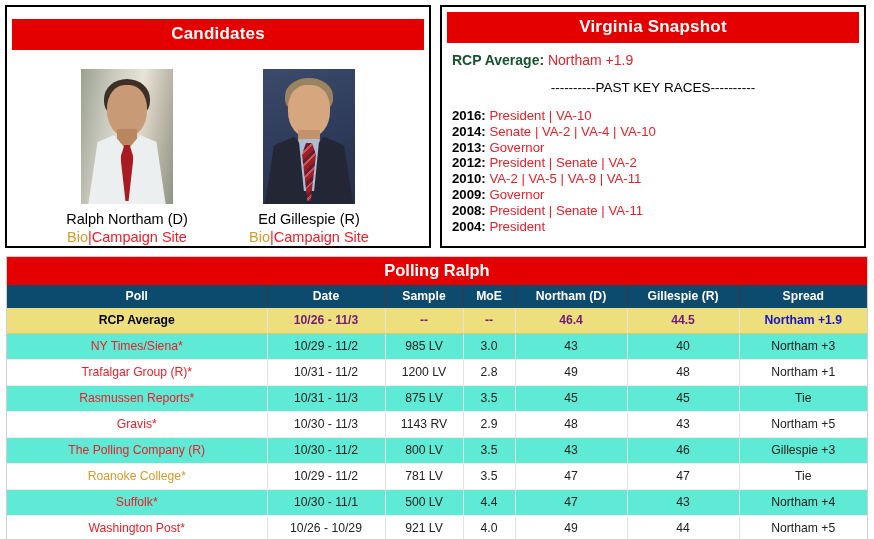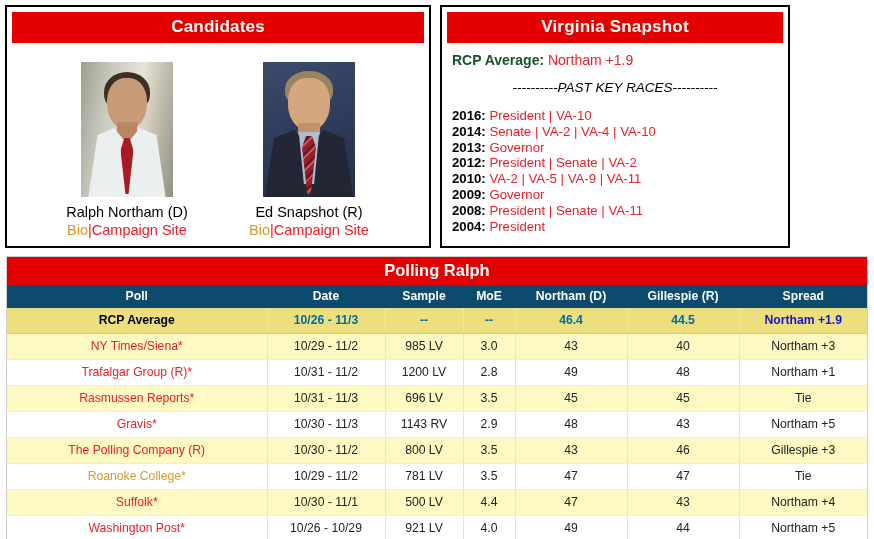--- a/index.html
+++ b/index.html
@@ -13,31 +13,31 @@
   }
   #page { position: relative; width: 874px; height: 539px; }
 
   
   .panels { display: flex; gap: 9px; padding: 5px 5px 0 5px; }
   .panel {
     border: 2px solid #000000;
     background: #ffffff;
   }
   .panel-candidates { width: 426px; height: 243px; }
-  .panel-snapshot  { width: 350px; height: 243px; }
+  .panel-snapshot  { width: 426px; height: 243px; }
 
   .panel-head {
     background: #E50000;
     color: #ffffff;
     font-weight: bold;
     font-size: 17px;
     text-align: center;
     padding: 5px 0 6px 0;
     letter-spacing: .2px;
-    margin: 5px 5px 0 5px;
+    margin: 12px 5px 0 5px;
   }
   .panel-head-snap { margin: 5px 5px 0 5px; }
 
   
   .cand-row {
     display: flex;
     justify-content: center;
     gap: 32px;
     padding-top: 19px;
   }
@@ -119,21 +119,21 @@
   a.lnk { text-decoration: none; }
   a.bio { color: #D89A2B; }
   a.site { color: #E8202A; }
   .sep { color: #E8202A; }
 
   
   .snap-body { padding: 10px 10px 0 10px; font-size: 13.5px; line-height: 1.02; }
   .snap-avg { font-size: 14px; margin-bottom: 14px; }
   .snap-avg b { color: #14532d; }
   .snap-avg .val { color: #E8202A; }
-  .snap-divider { text-align: center; font-size: 13.5px; margin-bottom: 14px; color:#000;font-style:italic; }
+  .snap-divider { text-align: center; font-size: 13.5px; margin-bottom: 14px; color:#000; }
   .races { font-size: 13.2px; line-height: 13.2px; }
   .race-line { margin-bottom: 2.6px; white-space: nowrap; }
   .race-line b { color: #000; }
   .race-line a { color: #E8202A; text-decoration: none; }
   .race-line .bar { color: #E8202A; }
 
   
   .poll-wrap {
     margin: 8px 6px 0 6px;
     border: 1px solid #cfcfcf;
@@ -161,27 +161,27 @@
     color: #222;
   }
   table.poll td:last-child { border-right: 0; }
   td.poll-name { text-align: left; padding-left: 13px; }
   td.poll-name a { text-decoration: none; color: #E8202A; }
   td.poll-name a.visited { color: #D89A2B; }
 
   tr.rcp td {
     background: #EDDF7E;
     font-weight: bold;
-    color: #0369a1;
+    color: #701a75;
     border-bottom: 1px solid #d9cc6f;
   }
   tr.rcp td.poll-name { color: #000; }
   tr.rcp td.spread { color: #1414C8; }
 
-  tr.odd td { background: #fef9c3; }
+  tr.odd td { background: #5eead4; }
   tr.even td { background: #FFFFFF; }
 
   .sp-d { color: #1414C8; }
   .sp-r { color: #E8202A; }
   .sp-t { color: #111111; }
 
   
   col.c-poll    { width: 260px; }
   col.c-date    { width: 118px; }
   col.c-sample  { width: 78px; }
@@ -218,21 +218,21 @@
 
         <div class="cand">
           <div class="photo photo-gillespie">
             <div class="hair"></div>
               <div class="face"></div>
               <div class="neck"></div>
             <div class="suit"></div>
               <div class="shirt2"></div>
               <div class="tie"></div>
           </div>
-          <div class="cand-name">Ed Snapshot (R)</div>
+          <div class="cand-name">Ed Gillespie (R)</div>
           <div class="cand-links">
             <a class="lnk bio" href="#">Bio</a><span class="sep">|</span><a class="lnk site" href="#">Campaign Site</a>
           </div>
         </div>
 
       </div>
     </div>
 
     <div class="panel panel-snapshot">
       <div class="panel-head panel-head-snap">Virginia Snapshot</div>
@@ -308,21 +308,21 @@
             <td>10/31 - 11/2</td>
             <td>1200 LV</td>
             <td>2.8</td>
             <td>49</td>
             <td>48</td>
             <td class="sp-d">Northam +1</td>
           </tr>
           <tr class="odd">
             <td class="poll-name"><a href="#">Rasmussen Reports*</a></td>
             <td>10/31 - 11/3</td>
-            <td>696 LV</td>
+            <td>875 LV</td>
             <td>3.5</td>
             <td>45</td>
             <td>45</td>
             <td class="sp-t">Tie</td>
           </tr>
           <tr class="even">
             <td class="poll-name"><a href="#">Gravis*</a></td>
             <td>10/30 - 11/3</td>
             <td>1143 RV</td>
             <td>2.9</td>

